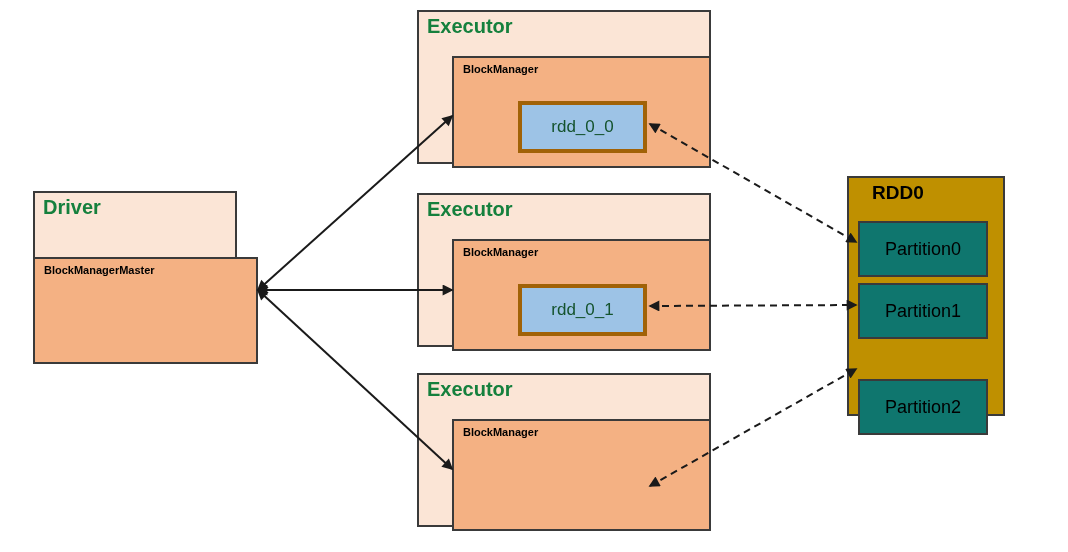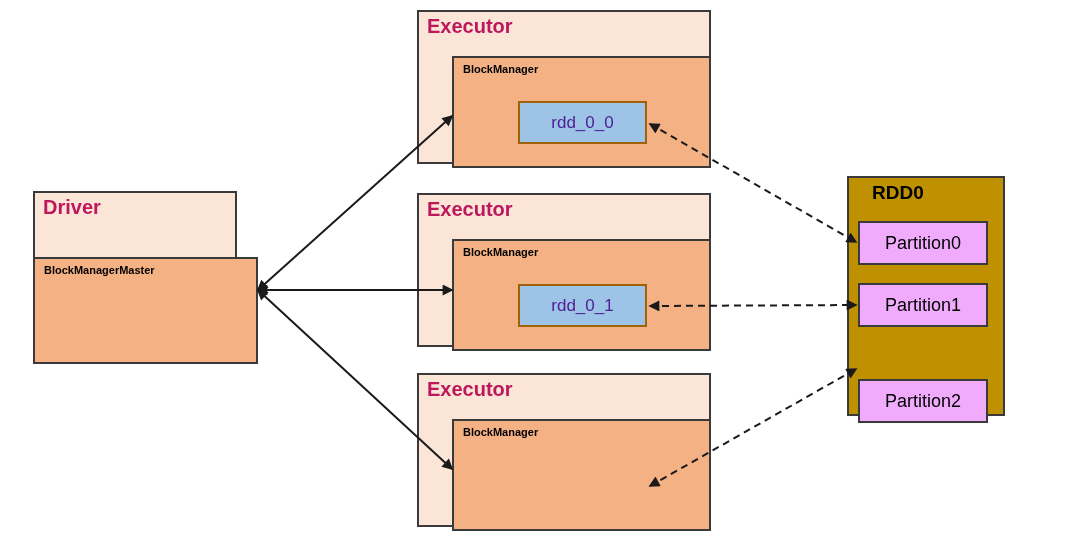--- a/index.html
+++ b/index.html
@@ -18,62 +18,62 @@
   .node {
     position: absolute;
     box-sizing: border-box;
     border: 2px solid #3a3a3a;
   }
   .outer-box { background: #fbe5d6; }
   .inner-box { background: #f4b183; }
   .title-lg {
     font-size: 20px;
     font-weight: bold;
-    color: #be185d;
+    color: #15803d;
     padding: 3px 0 0 8px;
     white-space: nowrap;
   }
   .title-md {
     font-size: 11px;
     font-weight: bold;
     color: #000000;
     padding: 5px 0 0 9px;
     white-space: nowrap;
   }
   
   .driver { left: 33px; top: 191px; width: 204px; height: 161px; }
   .bmm    { left: -2px; top: 45px; width: 225px; height: 107px; margin-top: 19px; }
   
   .exec   { left: 417px; width: 294px; height: 154px; }
   .exec-1 { top: 10px; }
   .exec-2 { top: 193px; }
   .exec-3 { top: 373px; }
   .bm     { left: 33px; top: 44px; width: 259px; height: 112px; }
   .rdd-block {
-    left: 64px; top: 43px; width: 129px; height: 43px;
+    left: 64px; top: 43px; width: 129px; height: 52px;
     background: #9dc3e6;
-    border: 2px solid #a16207;
+    border: 4px solid #a16207;
     display: flex; align-items: center; justify-content: center;
     font-size: 17px;
-    color: #4c1d95;
+    color: #14532d;
   }
   
   .rddc { left: 847px; top: 176px; width: 158px; height: 240px; background: #bf9000; }
   .title-rdd {
     font-size: 19px;
     font-weight: bold;
     color: #000000;
     padding: 4px 0 0 23px;
     white-space: nowrap;
   }
   .partition {
     position: absolute;
     box-sizing: border-box;
-    left: 9px; width: 130px; height: 44px;
-    background: #f0abfc;
+    left: 9px; width: 130px; height: 56px;
+    background: #0f766e;
     border: 2px solid #3a3a3a;
     display: flex; align-items: center; justify-content: center;
     font-size: 18px;
     color: #000000;
   }
   .p0 { top: 43px; }
   .p1 { top: 105px; }
   .p2 { top: 169px; margin-top: 32px; }
   
   #arrows {

